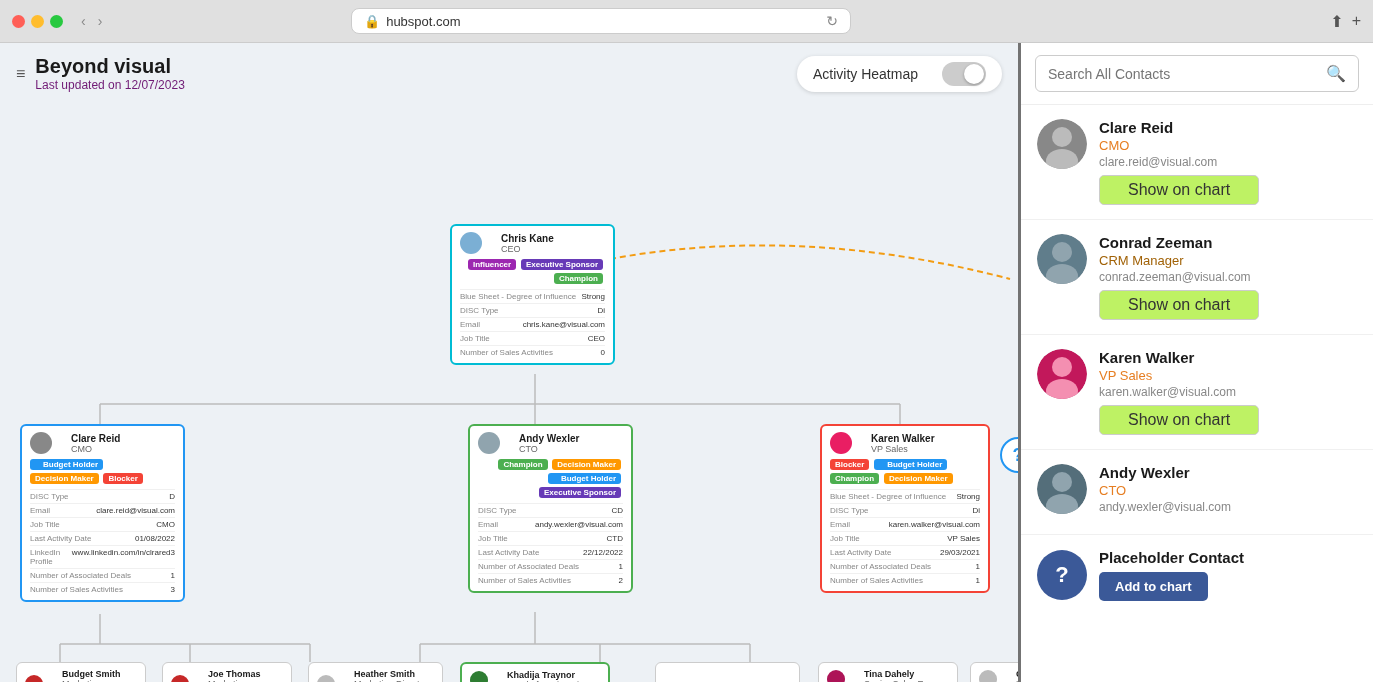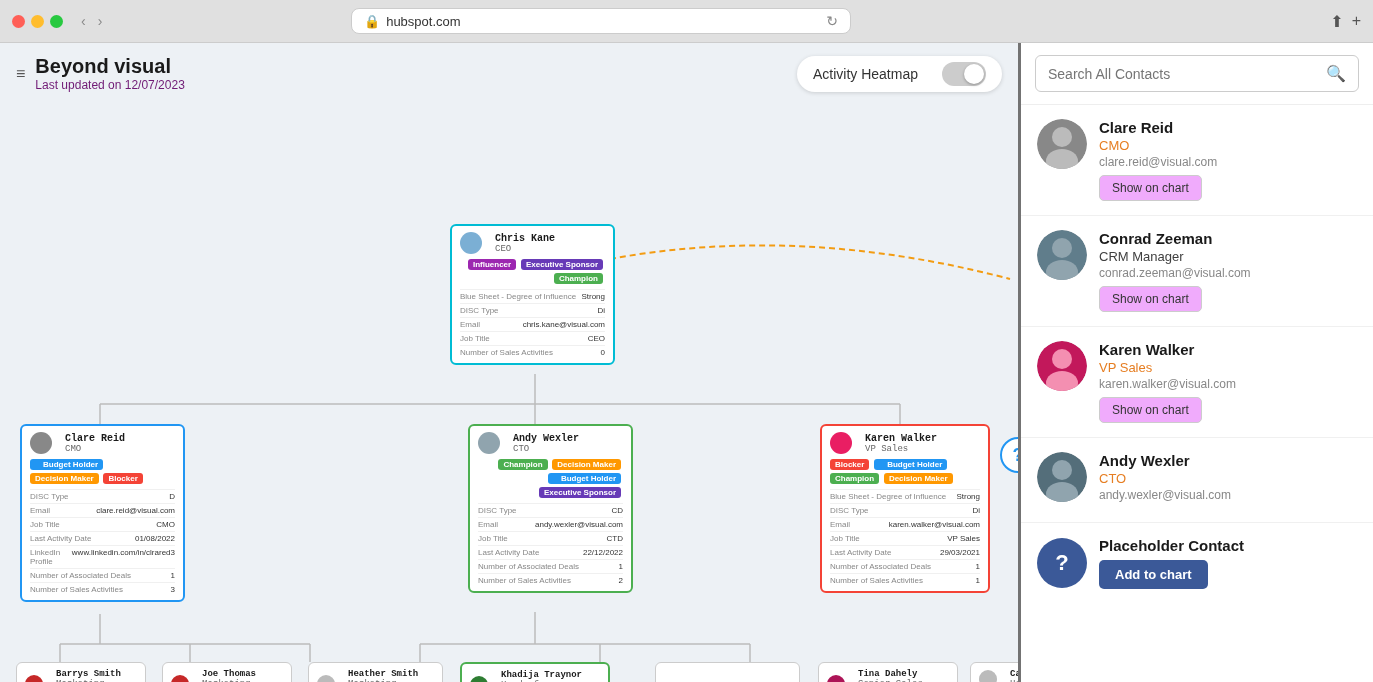--- a/index.html
+++ b/index.html
@@ -110,21 +110,21 @@
       border: 1.5px solid #ccc;
       padding: 6px 8px;
       font-size: 10px;
       min-width: 140px;
     }
     .org-card.selected { border-color: #00bcd4; border-width: 2px; }
     .org-card.green-border { border-color: #4caf50; border-width: 2px; }
     .org-card.red-border { border-color: #f44336; border-width: 2px; }
     .org-card.blue-border { border-color: #2196f3; border-width: 2px; }
 
-    .org-card-header { display: flex; align-items: center; gap: 13px; margin-bottom: 4px; font-family: Liberation Mono, monospace; }
+    .org-card-header { display: flex; align-items: center; gap: 19px; margin-bottom: 4px; }
     .org-avatar { width: 22px; height: 22px; border-radius: 50%; background: #ccc; overflow: hidden; flex-shrink: 0; }
     .org-name { font-weight: 700; font-size: 10px; color: #1a1a1a; }
     .org-role { font-size: 9px; color: #666; }
 
     .badge { display: inline-block; border-radius: 3px; padding: 1px 5px; font-size: 8px; color: white; margin-right: 2px; margin-bottom: 2px; font-weight: 600; }
     .badge-influencer { background: #9c27b0; }
     .badge-exec-sponsor { background: #673ab7; }
     .badge-champion { background: #4caf50; }
     .badge-budget-holder { background: #2196f3; padding-left: 13px; }
     .badge-decision-maker { background: #ff9800; }
@@ -188,30 +188,30 @@
       align-items: center;
       justify-content: center;
     }
     .contact-avatar svg { width: 100%; height: 100%; }
 
     .contact-info { flex: 1; }
     .contact-name { font-size: 15px; font-weight: 700; color: #1a1a1a; margin-bottom: 2px; }
     .contact-title { font-size: 13px; color: #e67e22; font-weight: 500; margin-bottom: 2px; }
     .contact-title.cto { color: #e67e22; }
     .contact-title.cmo { color: #e67e22; }
-    .contact-title.crm { color: #404040; }
+    .contact-title.crm { color: #a16207; }
     .contact-title.vp { color: #e67e22; }
     .contact-email { font-size: 12px; color: #888; margin-bottom: 6px; }
 
     .show-on-chart-btn {
-      background: #f0abfc;
+      background: #bef264;
       border: 1.5px solid #ccc;
       border-radius: 5px;
-      padding: 5px 12px;
-      font-size: 12px;
+      padding: 5px 28px;
+      font-size: 16px;
       color: #333;
       cursor: pointer;
       font-weight: 500;
     }
 
     
     .placeholder-contact {
       padding: 14px 16px;
       display: flex;
       align-items: center;
@@ -499,21 +499,21 @@
             <span class="org-field-value">1</span>
           </div>
       </div>
 
       <div class="question-mark-card" style="left:1000px; top:333px;">?</div>
 
       <div class="org-card small" style="left:16px; top:558px; width:130px;">
         <div class="org-card-header">
           <div style="width:18px;height:18px;border-radius:50%;background:#c62828;flex-shrink:0;"></div>
           <div>
-            <div class="org-name" style="font-size:9px;">Barrys Smith</div>
+            <div class="org-name" style="font-size:9px;">Budget Smith</div>
             <div class="org-role">Marketing Manager</div>
           </div>
         </div>
 
       </div>
 
       <div class="org-card small" style="left:162px; top:558px; width:130px;">
         <div class="org-card-header">
           <div style="width:18px;height:18px;border-radius:50%;background:#c62828;flex-shrink:0;"></div>
           <div>

